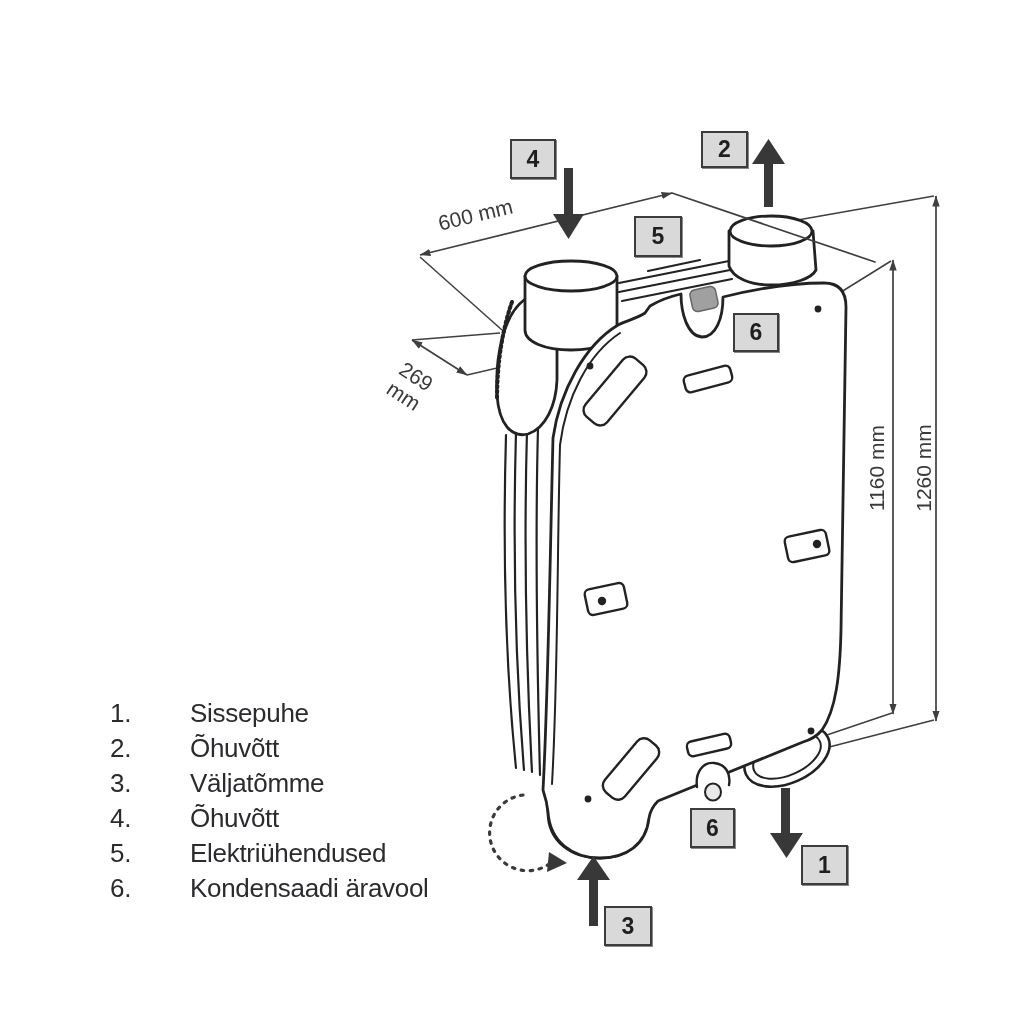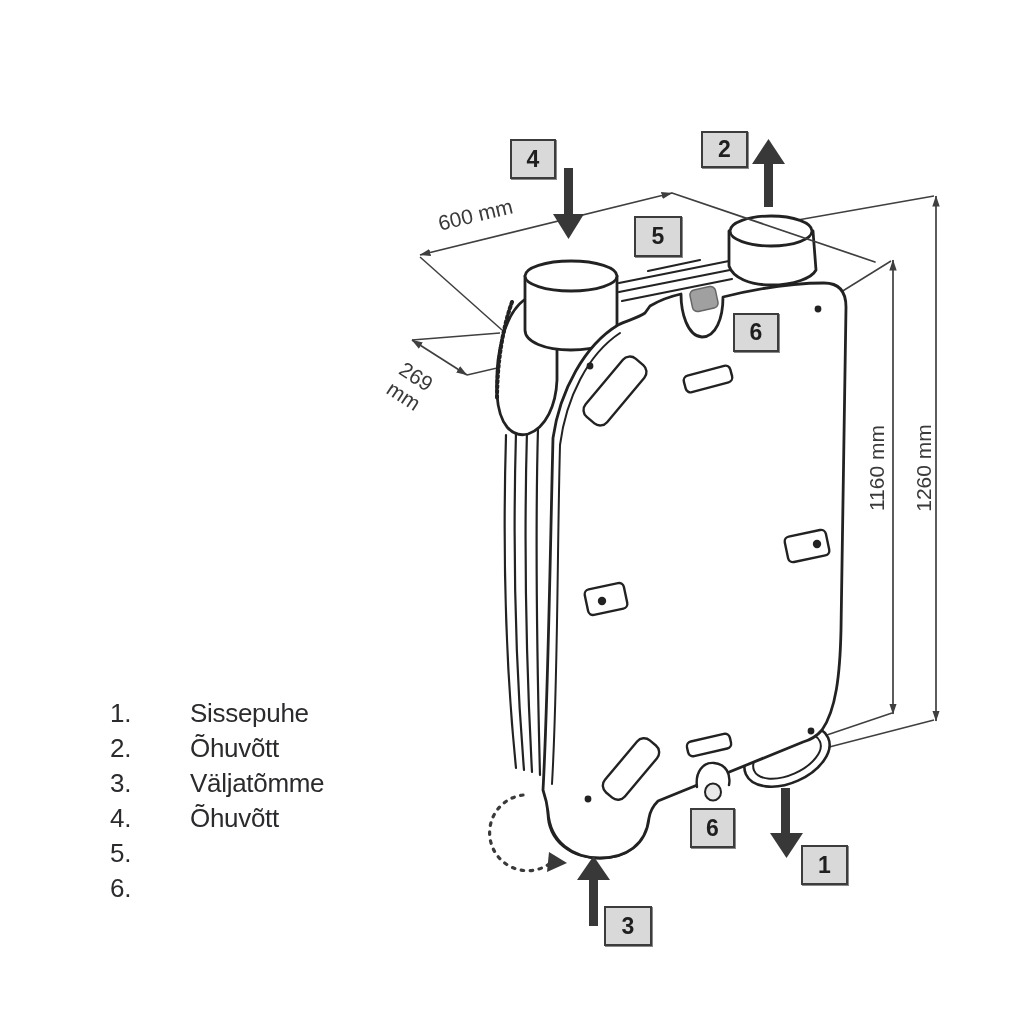--- a/index.html
+++ b/index.html
@@ -178,19 +178,21 @@
     <div class="legend-row">
       <span class="legend-num">3.</span>
       <span class="legend-label">Väljatõmme</span>
     </div>
     <div class="legend-row">
       <span class="legend-num">4.</span>
       <span class="legend-label">Õhuvõtt</span>
     </div>
     <div class="legend-row">
       <span class="legend-num">5.</span>
+      <span class="legend-label">Elektriühendused</span>
     </div>
     <div class="legend-row">
       <span class="legend-num">6.</span>
+      <span class="legend-label">Kondensaadi äravool</span>
     </div>
   </div>
 
 </div>
 
 </body></html>

